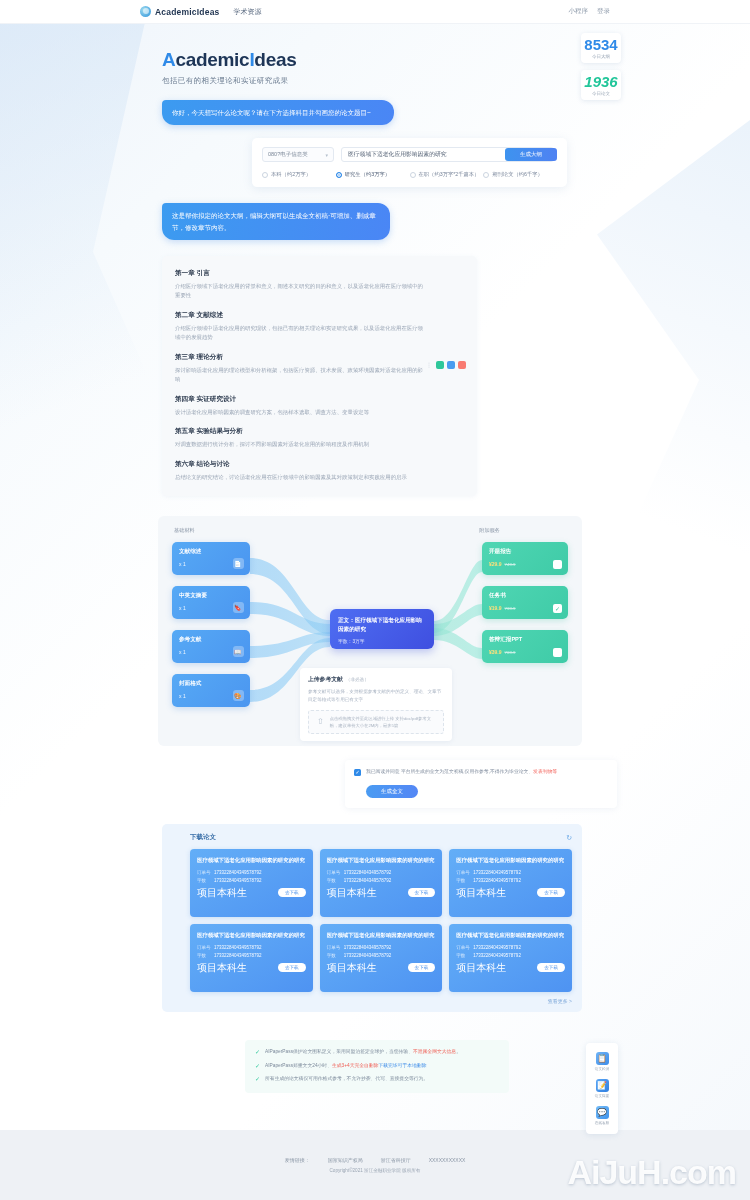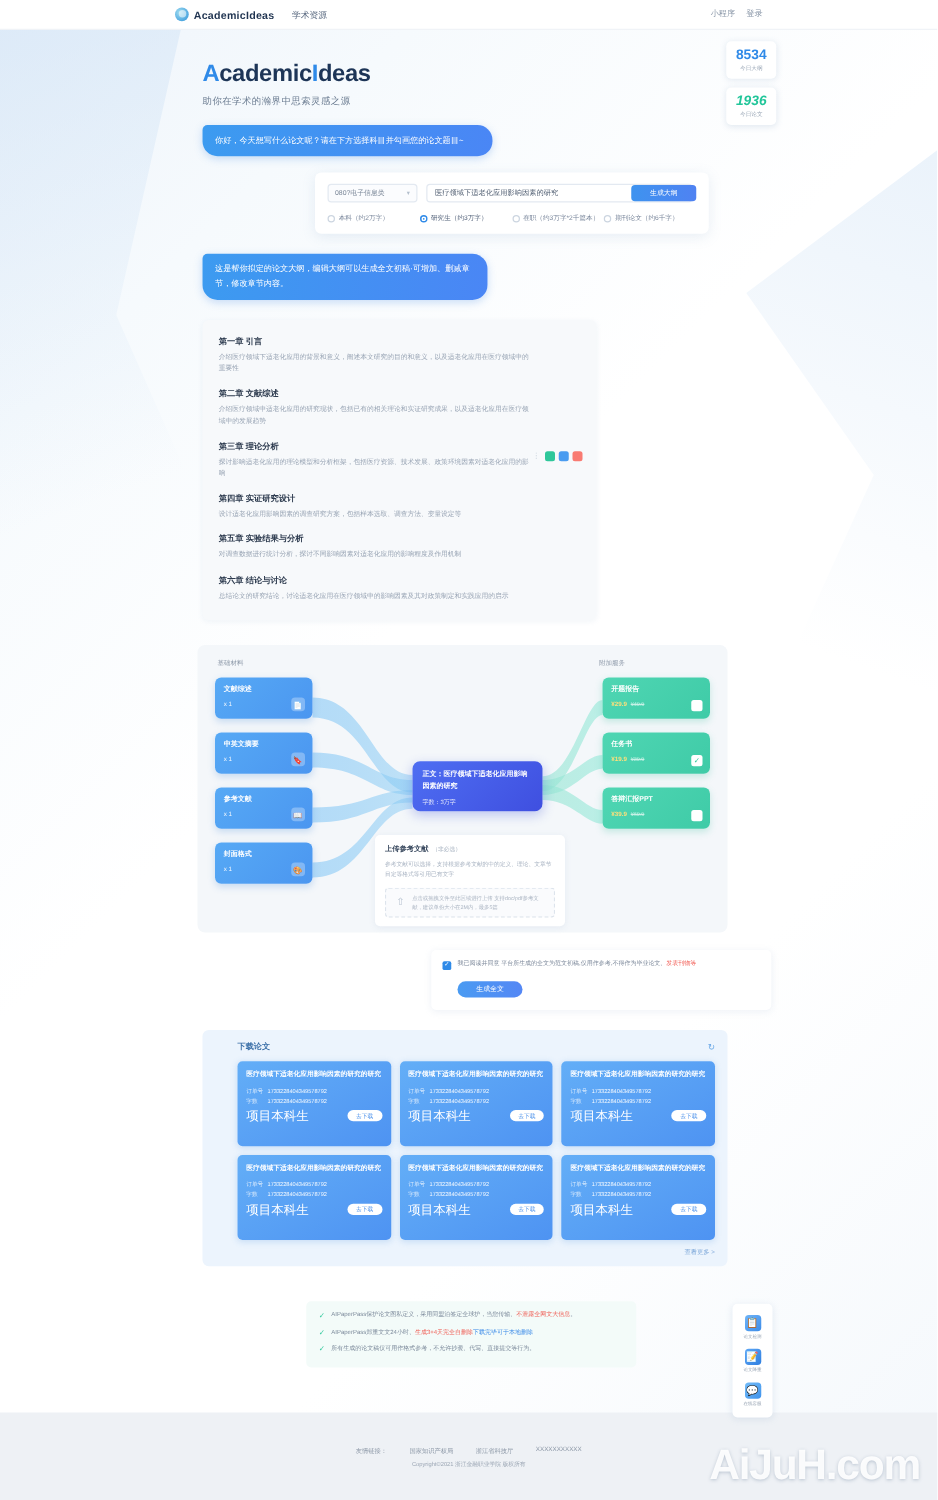--- a/index.html
+++ b/index.html
@@ -62,21 +62,21 @@
   .hero h1 .accent { color:#2f8ae8; }
   .hero .sub { margin-top: 7px; font-size: 7.5px; color:#6a7b90; letter-spacing:.4px; }
 
   
   .stats { position:absolute; right: 129px; top: 33px; display:flex; flex-direction:column; gap:7px; z-index:4;}
   .stat {
     width: 40px; height: 30px; border-radius: 4px; background:#fff;
     box-shadow: 0 1px 5px rgba(120,150,185,.20);
     display:flex; flex-direction:column; align-items:center; justify-content:center;
   }
-  .stat .num { font-size: 11px; font-weight: 700; line-height:1; }
+  .stat .num { font-size: 15px; font-weight: 700; line-height:1; }
   .stat .lbl { font-size: 4.5px; color:#98a5b5; margin-top: 2.5px; }
   .stat.blue .num { color:#2f8ae8; }
   .stat.green .num { color:#22c69a;font-style:italic; }
 
   
   .bubble {
     margin: 14px 0 0 162px; max-width: 232px;
     background: linear-gradient(100deg,#3c9bf0,#4a86f5);
     color:#fff; border-radius: 4px 12px 12px 12px;
     padding: 7px 10px; font-size: 6.5px; line-height: 1.75;
@@ -308,21 +308,21 @@
       <span class="lbl">今日大纲</span>
     </div>
     <div class="stat green">
       <span class="num">1936</span>
       <span class="lbl">今日论文</span>
     </div>
   </div>
 
   <div class="hero">
     <h1><span class="accent">A</span><span>cademic</span><span class="accent">I</span><span>deas</span></h1>
-    <div class="sub">助你在学术的瀚界中思索灵感之源</div>
+    <div class="sub">包括已有的相关理论和实证研究成果</div>
   </div>
 
   <div class="bubble">你好，今天想写什么论文呢？请在下方选择科目并勾画您的论文题目~</div>
 
   <div class="form-card">
     <div class="form-row">
       <div class="select-box">
         <span>080?电子信息类</span>
         <span class="caret">▾</span>
       </div>

